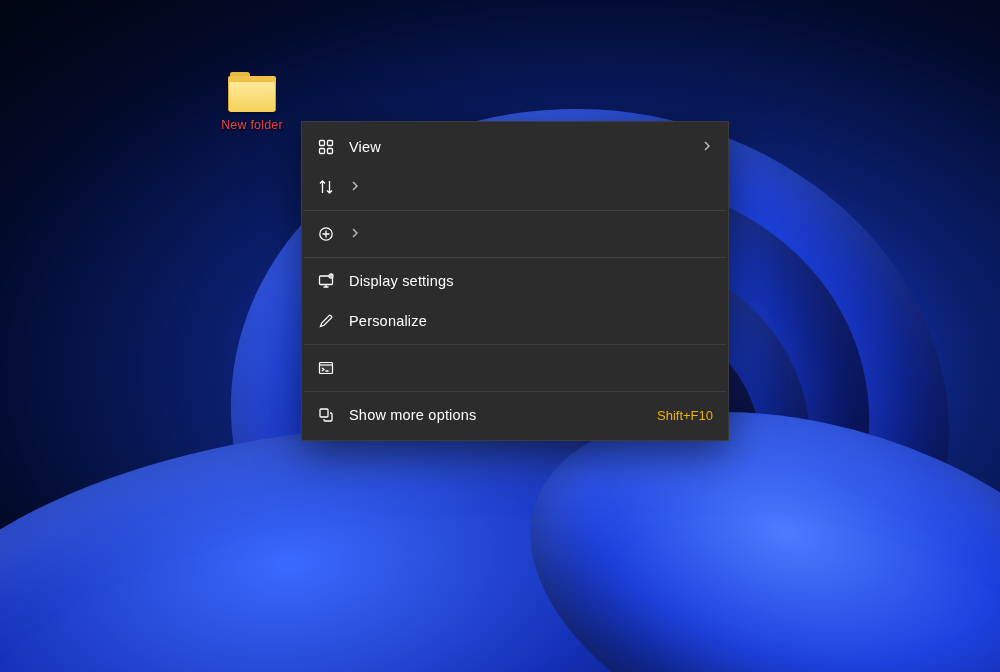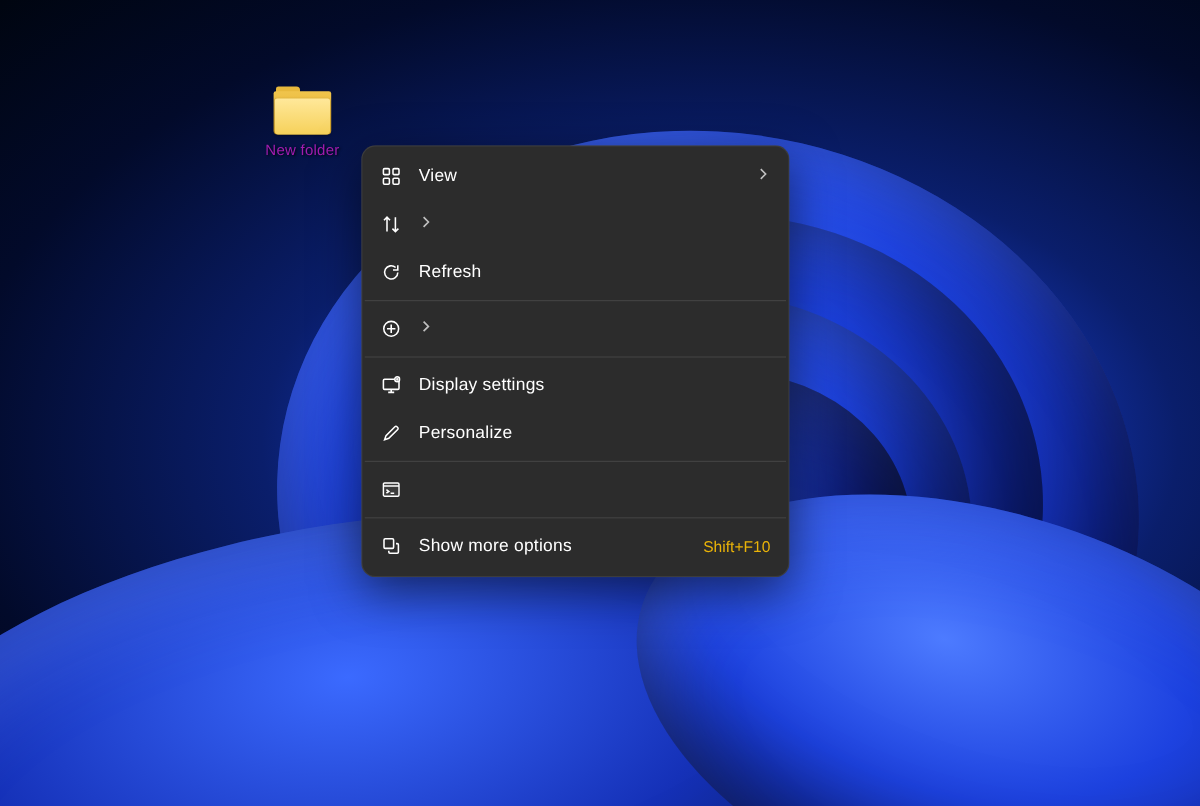--- a/index.html
+++ b/index.html
@@ -63,35 +63,35 @@
     }
     .folder-glyph .front {
       position: absolute;
       left: 1px; top: 10px;
       width: 46px; height: 30px;
       background: linear-gradient(#ffe89a, #f6d15a);
       border-radius: 2px 2px 3px 3px;
       box-shadow: 0 1px 2px rgba(0,0,0,0.3);
     }
     .icon-label {
-      color: #a21caf;
+      color: #ef4444;
       font-size: 12.5px;
       text-shadow: 1px 1px 2px rgba(0,0,0,0.8);
       letter-spacing: 0.2px;
     }
 
     
     .context-menu {
       position: absolute;
       left: 301px;
       top: 121px;
-      width: 357px;
+      width: 428px;
       background: #2c2c2c;
       border: 1px solid rgba(255,255,255,0.08);
-      border-radius: 12px;
+      border-radius: 0;
       box-shadow: 0 12px 40px rgba(0,0,0,0.55);
       padding: 5px 0;
       color: #ffffff;
       font-size: 14.5px;
     }
     .menu-item {
       display: flex;
       align-items: center;
       height: 40px;
       padding: 0 15px;
@@ -186,29 +186,20 @@
         <path d="M4.5 2v12M2 4.5l2.5-2.5 2.5 2.5M11.5 14V2M14 11.5l-2.5 2.5-2.5-2.5"></path>
       </svg>
     </span>
     <span class="menu-chevron">
       <svg width="12" height="12" viewBox="0 0 12 12" fill="none" stroke="currentColor" stroke-width="1.4">
           <path d="M4 2l4 4-4 4"></path>
         </svg>
     </span>
   </div>
 
-  <div class="menu-item">
-    <span class="menu-icon">
-      <svg width="16" height="16" viewBox="0 0 16 16" fill="none" stroke="currentColor" stroke-width="1.3">
-        <path d="M13.5 8a5.5 5.5 0 1 1-1.8-4.1"></path>
-        <path d="M13.5 2v4h-4"></path>
-      </svg>
-    </span>
-    <span class="menu-label">Refresh</span>
-  </div>
 
   <div class="menu-separator"></div>
 
   <div class="menu-item">
     <span class="menu-icon">
       <svg width="16" height="16" viewBox="0 0 16 16" fill="none" stroke="currentColor" stroke-width="1.3">
         <circle cx="8" cy="8" r="6.2"></circle>
         <path d="M8 4.5v7M4.5 8h7"></path>
       </svg>
     </span>

